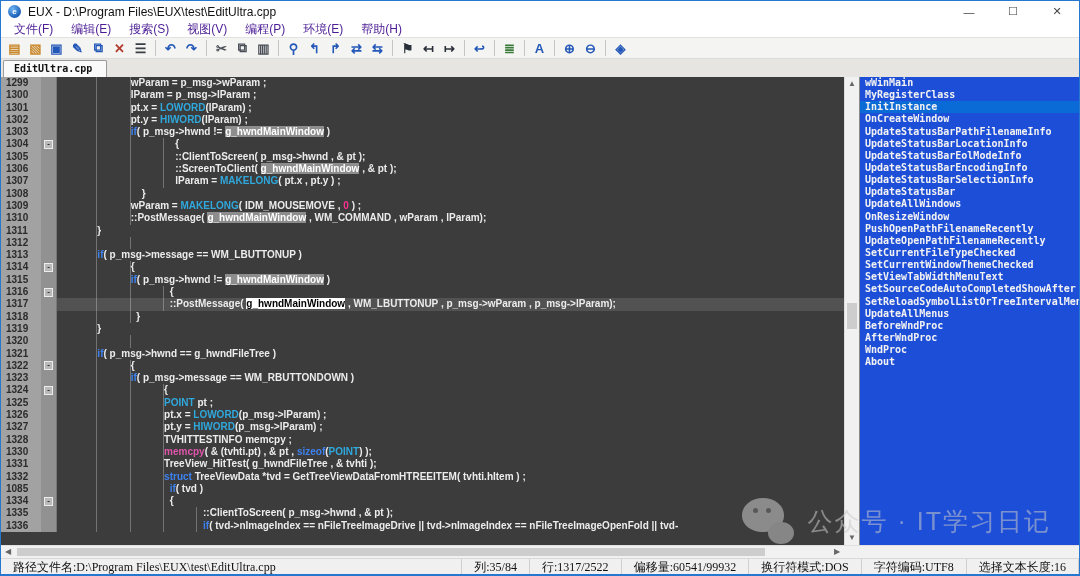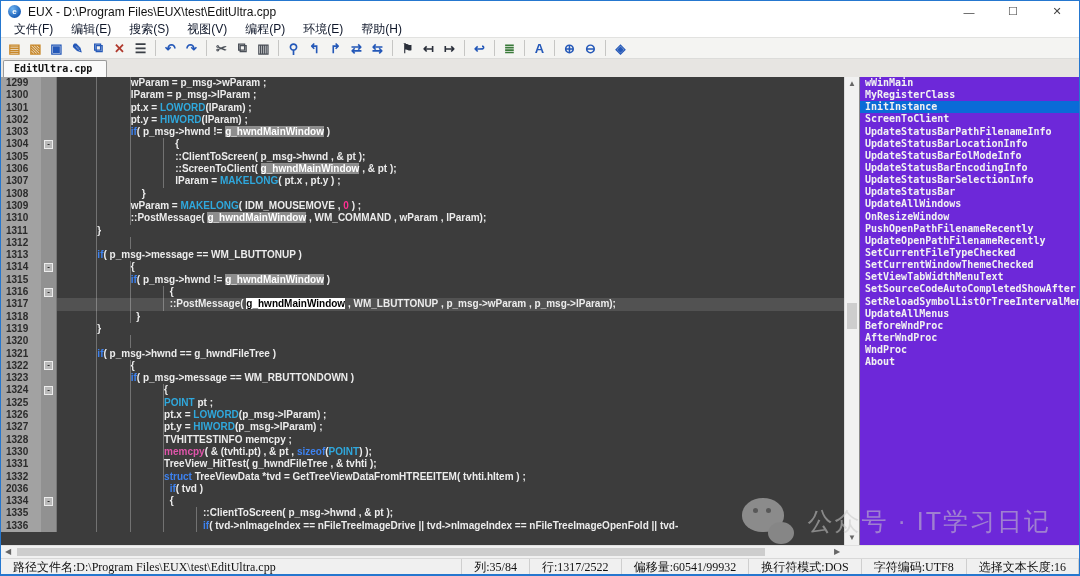--- a/index.html
+++ b/index.html
@@ -14,21 +14,21 @@
              background:radial-gradient(circle at 35% 30%, #6db4f2, #1b5fb8 70%);
              display:inline-flex; align-items:center; justify-content:center;
              color:#fff; font-size:8px; font-weight:bold; }
   .title { font-size:12px; color:#111; margin-left:7px; flex:1; white-space:nowrap; }
   .winbtns { display:flex; height:100%; }
   .winbtn { width:44px; height:100%; display:flex; align-items:center; justify-content:center;
             color:#444; font-size:11px; }
 
   
   .menubar { height:15px; background:#fff; display:flex; align-items:center; padding-left:4px; }
-  .menuitem { font-size:12px; color:#0f172a; padding:0 9px; line-height:15px; white-space:nowrap; }
+  .menuitem { font-size:12px; color:#4c1d95; padding:0 9px; line-height:15px; white-space:nowrap; }
 
   
   .toolbar { height:22px; background:#f4f4f2; border-top:1px solid #e2e2e0; border-bottom:1px solid #dcdcda;
              display:flex; align-items:center; padding-left:3px; }
   .tbtn { width:19px; height:18px; display:flex; align-items:center; justify-content:center;
           font-size:13px; font-weight:bold; margin:0 1px; }
   .tsep { width:1px; height:16px; background:#c6c6c4; margin:0 4px; }
 
   
   .tabbar { height:18px; background:#e7e5e2; display:flex; align-items:flex-end; padding-left:2px; }
@@ -60,21 +60,21 @@
   .tk-s { color:#000; background:#ffffff; }
 
   
   .vscroll { width:15px; background:#f1f1f1; border-left:1px solid #dcdcdc; flex:none;
              display:flex; flex-direction:column; }
   .varrow { height:14px; color:#666; font-size:8px; text-align:center; line-height:14px; }
   .vtrack { flex:1; position:relative; }
   .vthumb { position:absolute; left:2px; right:2px; top:212px; height:26px; background:#cdcdcd; }
 
   
-  .panel { width:220px; background:#6d28d9; border-left:1px solid #8a8a8a; flex:none; overflow:hidden; }
+  .panel { width:220px; background:#1d4ed8; border-left:1px solid #8a8a8a; flex:none; overflow:hidden; }
   .sym { height:12.15px; line-height:12.15px; font-family:"DejaVu Sans Mono", monospace;
          font-size:10px; font-weight:bold; color:#f2f2f2; padding-left:5px; white-space:nowrap; }
   .sym.sel { background:#0a6bd7; }
 
   
   .hrow { height:13px; background:#f1f1f1; display:flex; border-top:1px solid #e0e0e0; }
   .hscroll { width:843px; display:flex; flex:none; }
   .harrow { width:14px; color:#666; font-size:8px; text-align:center; line-height:12px; }
   .htrack { flex:1; position:relative; }
   .hthumb { position:absolute; top:2px; bottom:2px; left:2px; width:748px; background:#cdcdcd; }
@@ -338,21 +338,21 @@
           <span class="num">1331</span>
           <span class="fold"></span>
           <span class="codeln"><span class="ind" style="width: 18ch;"></span><span class="tk-d">TreeView_HitTest( g_hwndFileTree , &amp; tvhti );</span></span>
         </div>
         <div class="row">
           <span class="num">1332</span>
           <span class="fold"></span>
           <span class="codeln"><span class="ind" style="width: 18ch;"></span><span class="tk-k">struct</span><span class="tk-d"> TreeViewData *tvd = GetTreeViewDataFromHTREEITEM( tvhti.hItem ) ;</span></span>
         </div>
         <div class="row">
-          <span class="num">2036</span>
+          <span class="num">1085</span>
           <span class="fold"></span>
           <span class="codeln"><span class="ind" style="width: 19ch;"></span><span class="tk-k">if</span><span class="tk-d">( tvd )</span></span>
         </div>
         <div class="row">
           <span class="num">1334</span>
           <span class="fold">
             <span class="foldbox">-</span>
           </span>
           <span class="codeln"><span class="ind" style="width: 19ch;"></span><span class="tk-d">{</span></span>
         </div>
@@ -371,21 +371,21 @@
       <div class="varrow">▲</div>
       <div class="vtrack">
         <div class="vthumb"></div>
       </div>
       <div class="varrow">▼</div>
     </div>
     <div class="panel" id="symbols">
         <div class="sym">wWinMain</div>
         <div class="sym">MyRegisterClass</div>
         <div class="sym sel">InitInstance</div>
-        <div class="sym">ScreenToClient</div>
+        <div class="sym">OnCreateWindow</div>
         <div class="sym">UpdateStatusBarPathFilenameInfo</div>
         <div class="sym">UpdateStatusBarLocationInfo</div>
         <div class="sym">UpdateStatusBarEolModeInfo</div>
         <div class="sym">UpdateStatusBarEncodingInfo</div>
         <div class="sym">UpdateStatusBarSelectionInfo</div>
         <div class="sym">UpdateStatusBar</div>
         <div class="sym">UpdateAllWindows</div>
         <div class="sym">OnResizeWindow</div>
         <div class="sym">PushOpenPathFilenameRecently</div>
         <div class="sym">UpdateOpenPathFilenameRecently</div>

